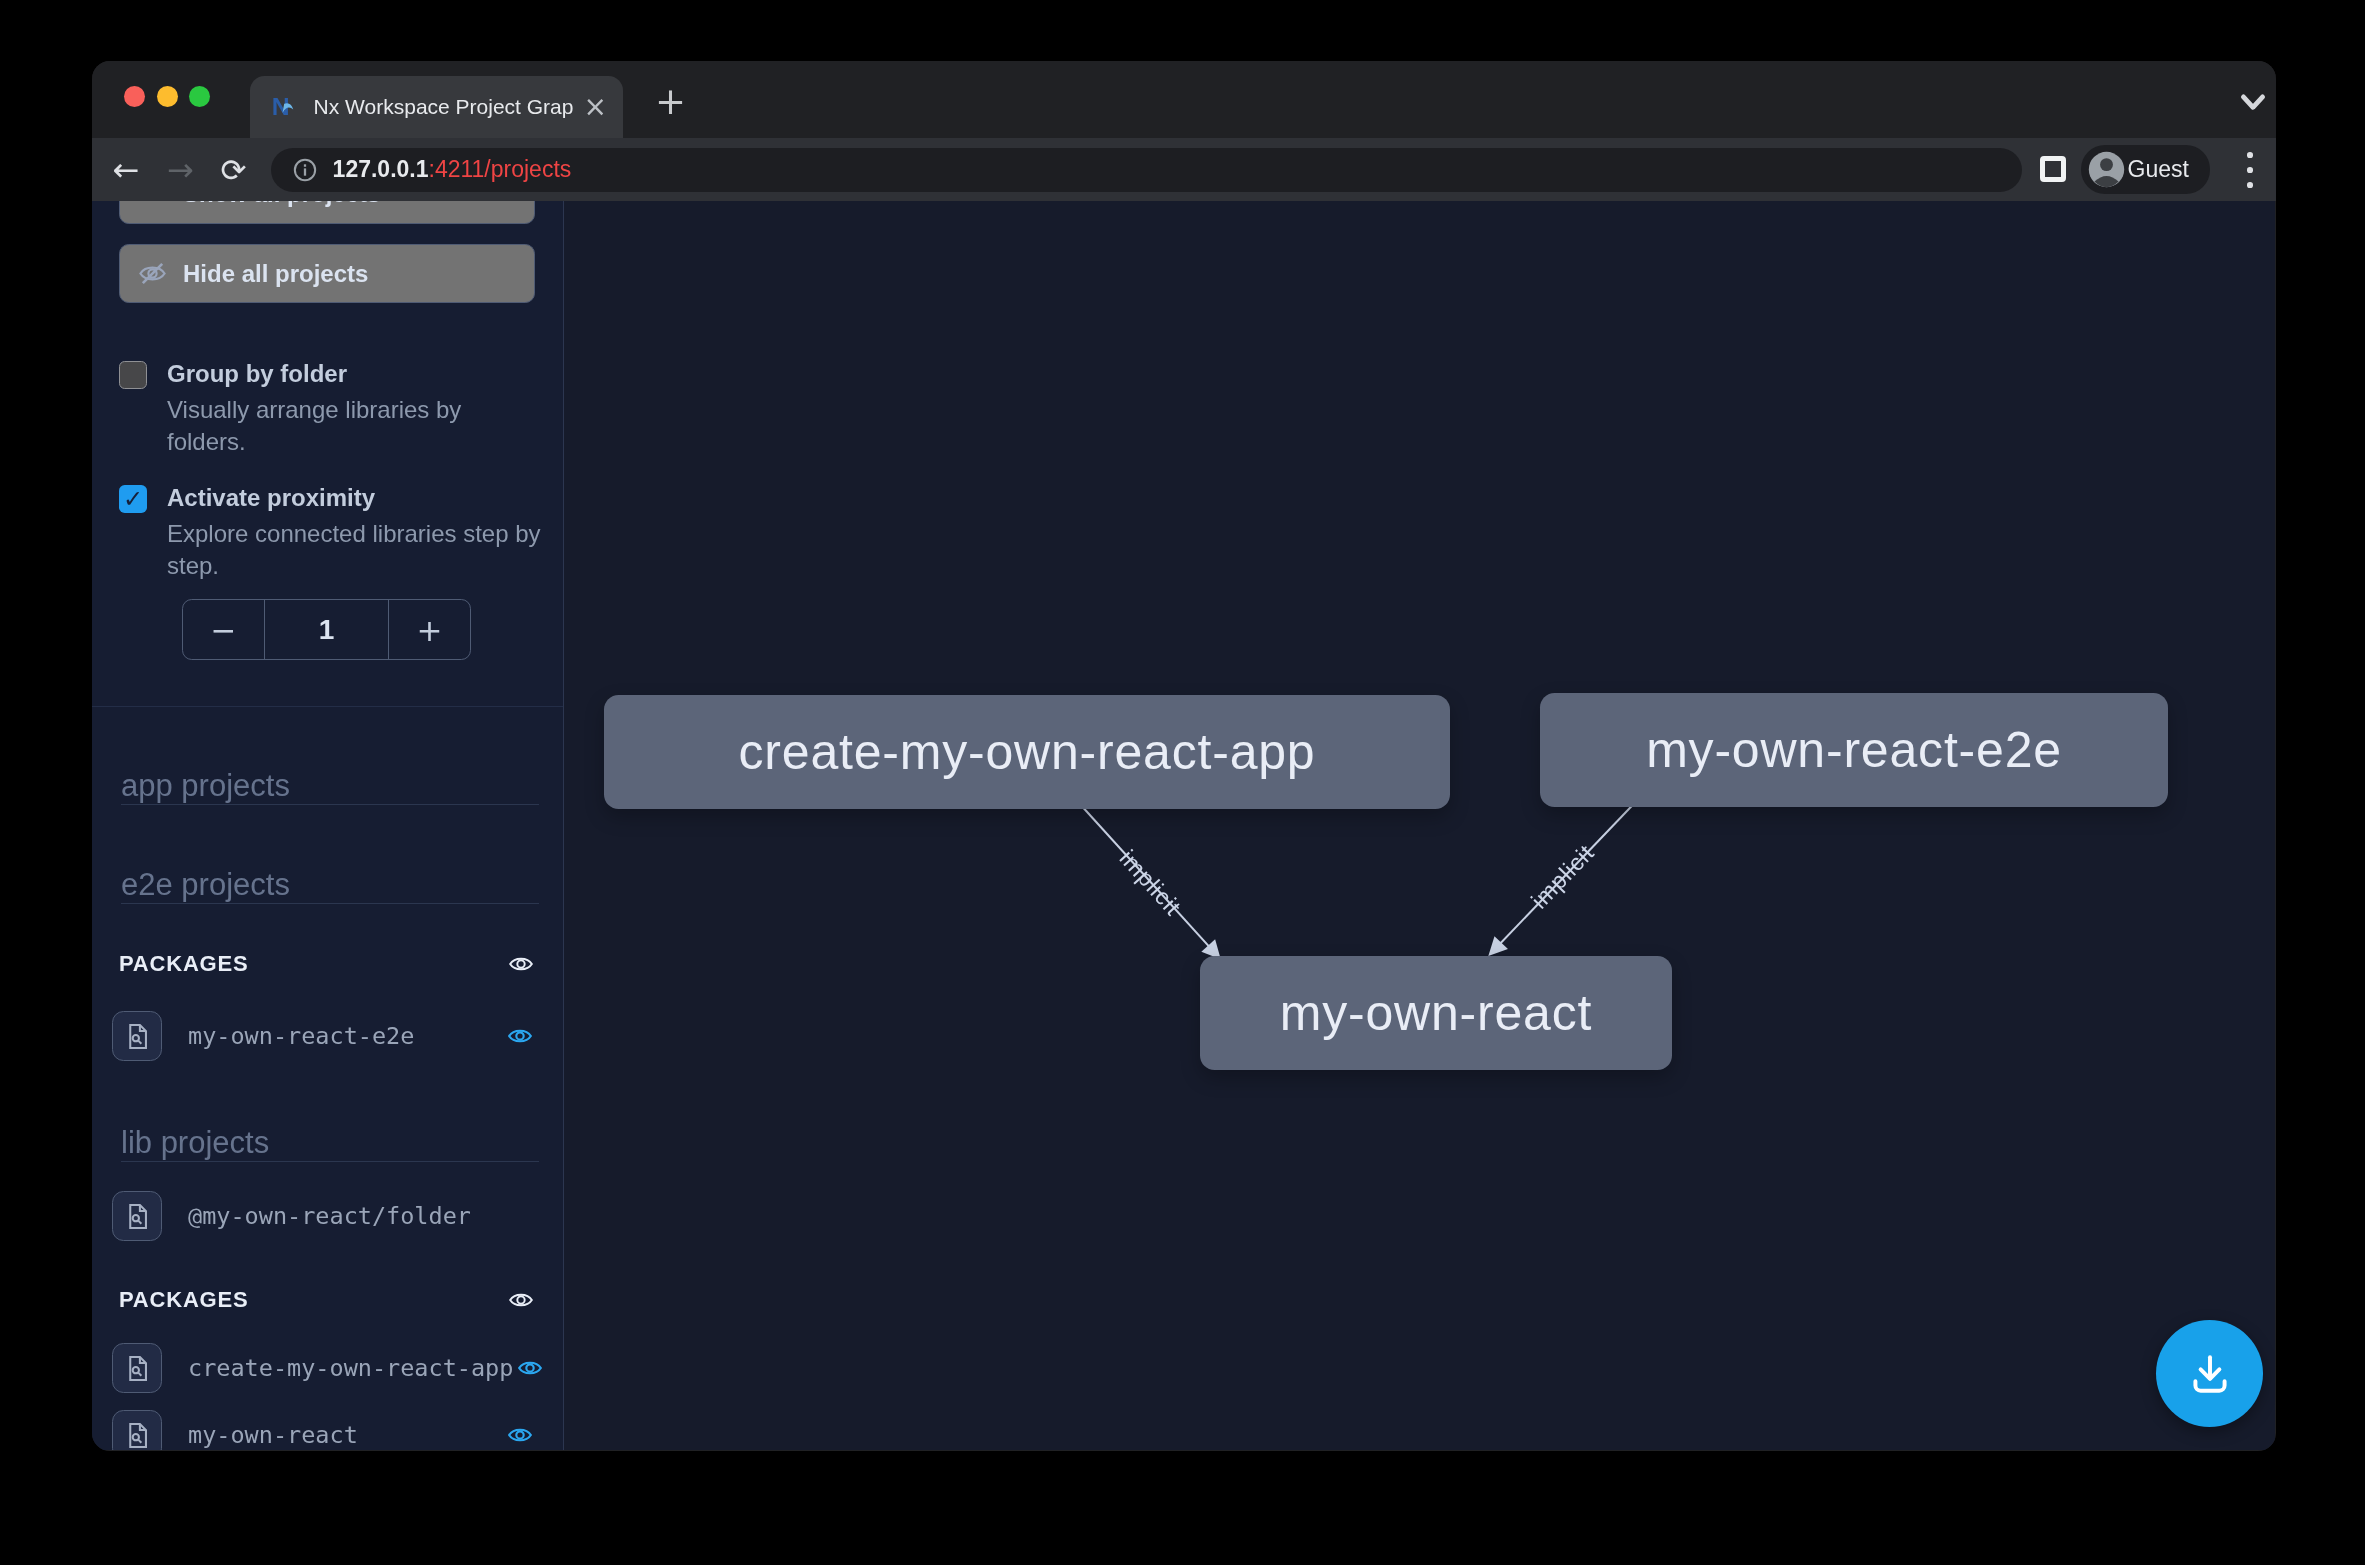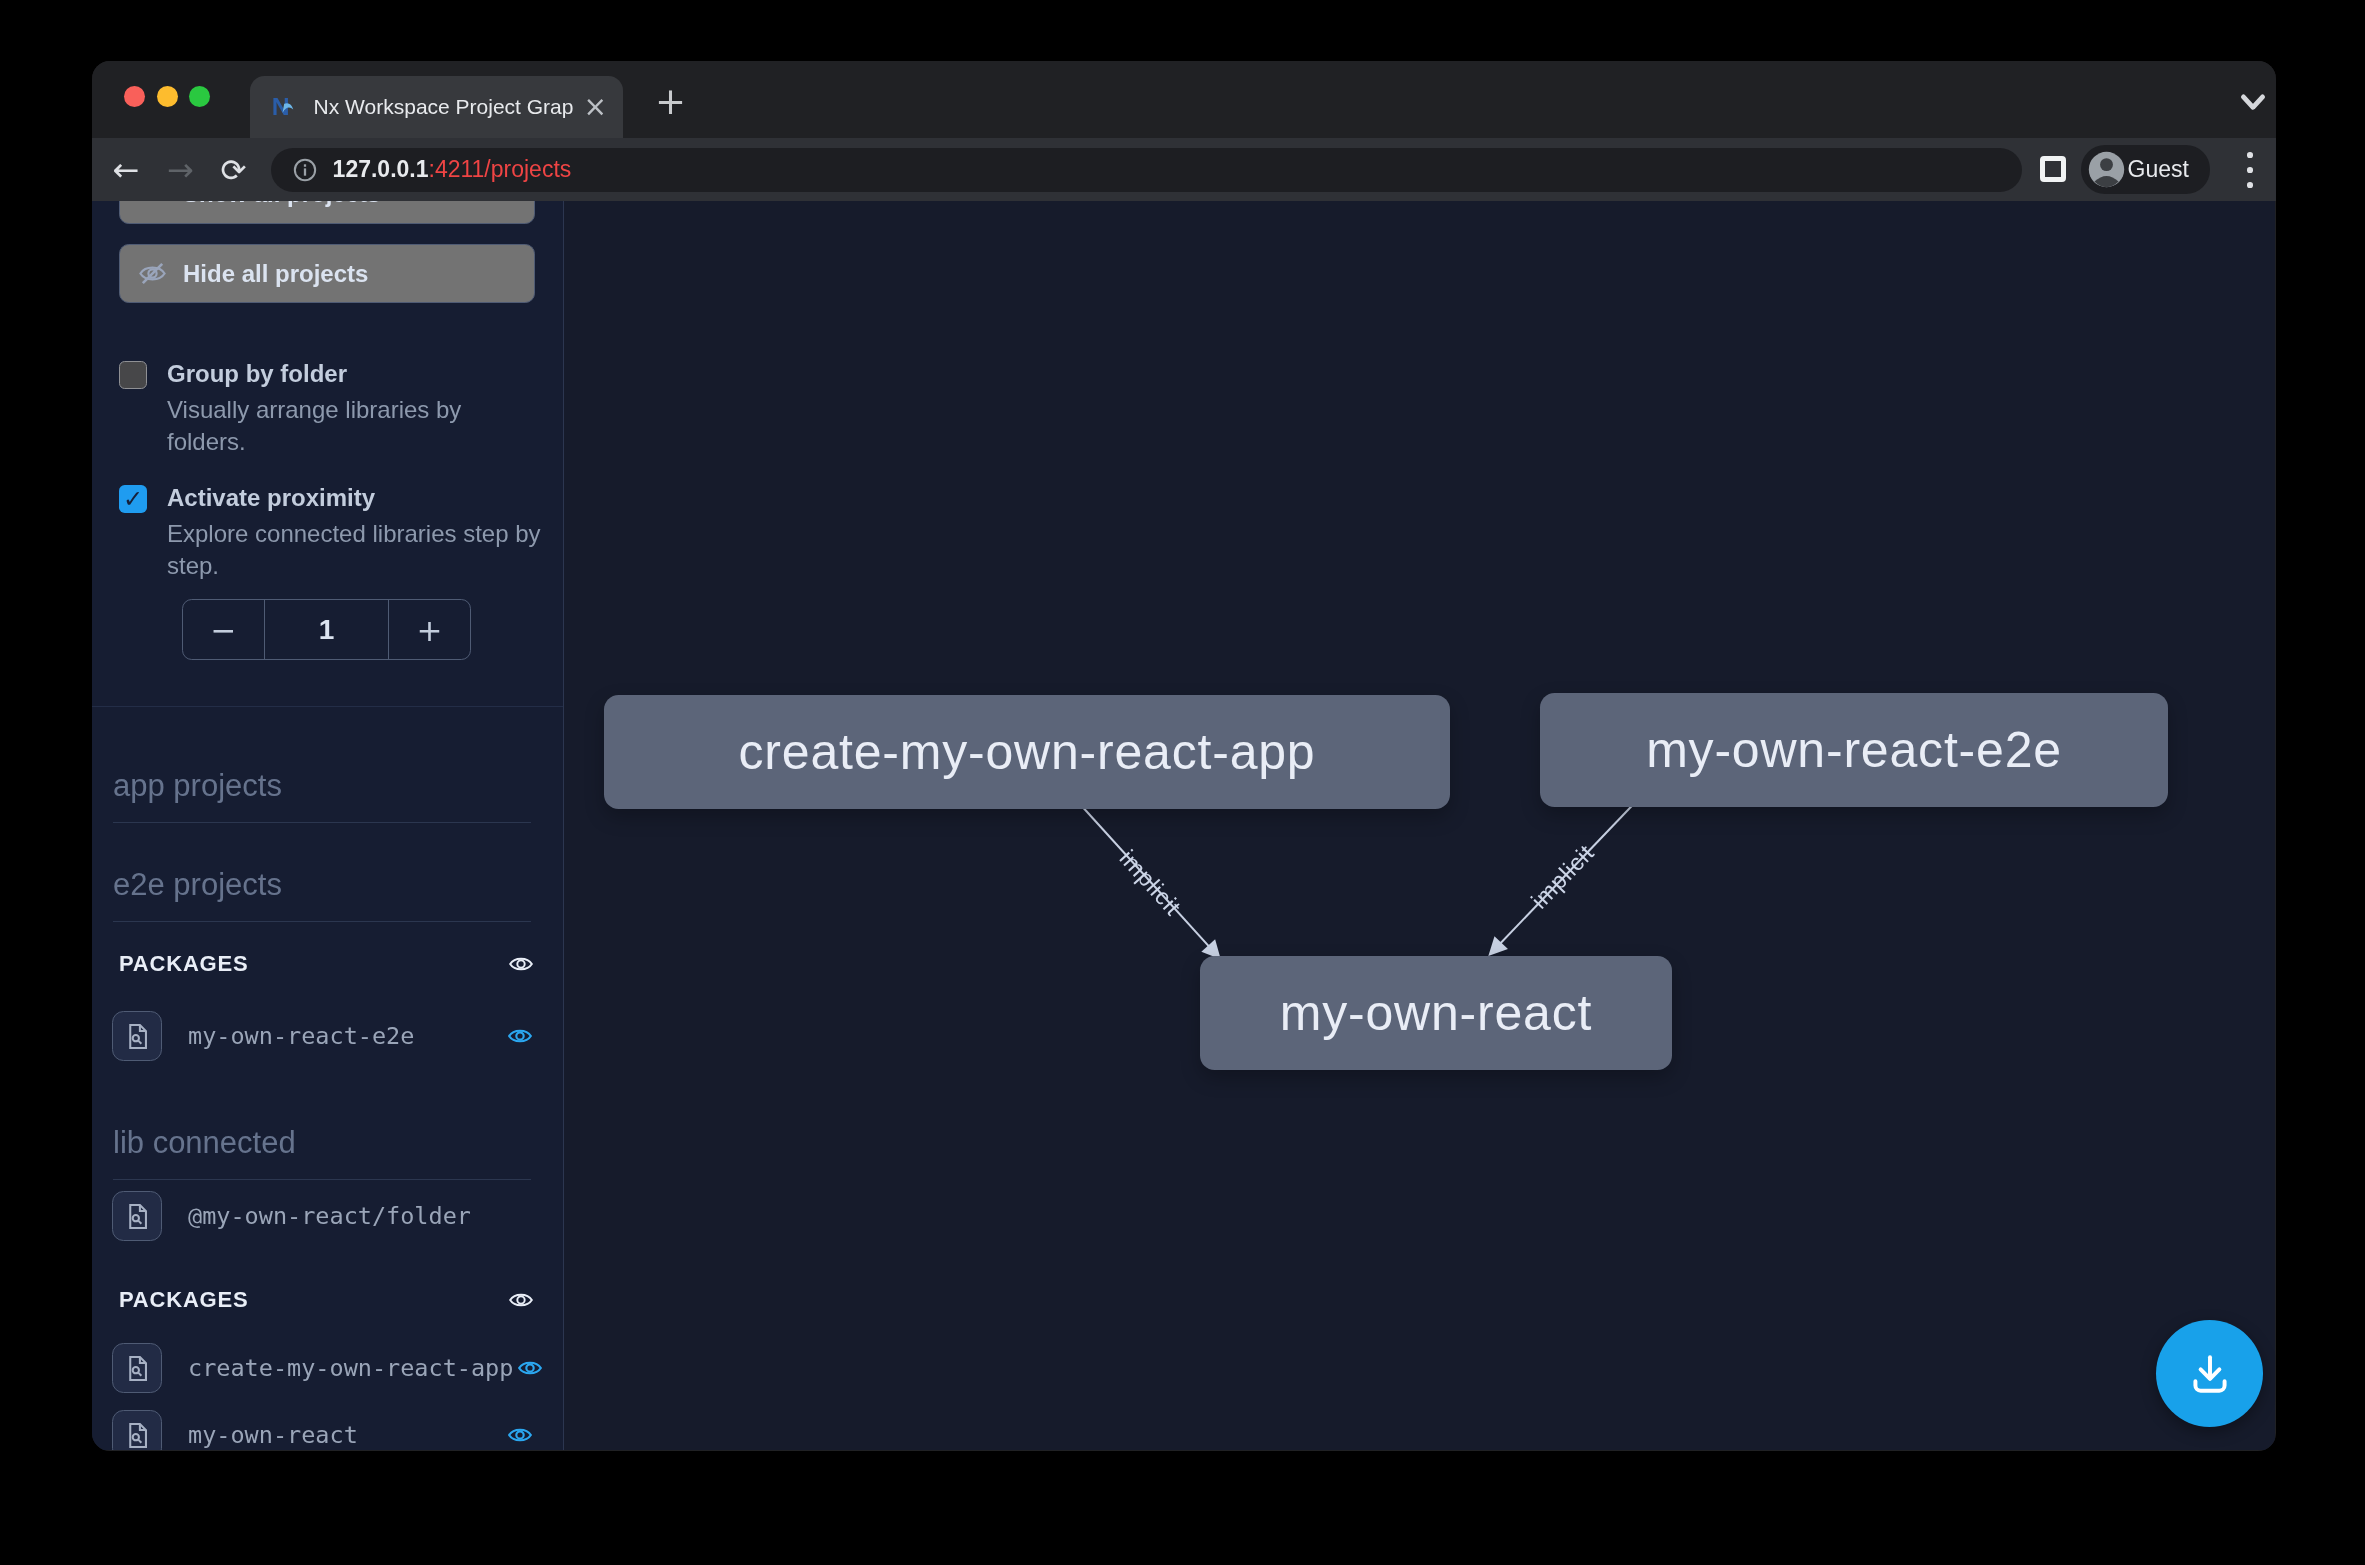--- a/index.html
+++ b/index.html
@@ -74,22 +74,22 @@
 
   .stepper { position:absolute; left:90px; top:398px; width:289px; height:61px;
              border:1.6px solid #4f5b74; border-radius:9.7px; display:flex; overflow:hidden; }
   .stepper .cell { display:flex; align-items:center; justify-content:center; height:100%; }
   .step-btn { width:81px; color:#c3cddd; font-size:31px; font-family:"DejaVu Sans", sans-serif; }
   .step-val { flex:1; border-left:1.6px solid #4f5b74; border-right:1.6px solid #4f5b74;
               color:#dbe3f0; font-size:28px; font-weight:700; }
 
   .hdivider { position:absolute; left:0px; top:505px; width:471px; height:0.8px; background:#232d47; }
 
-  .proj-heading { position:absolute; left:21px; width:418px; color:#66738d; font-size:31px;
-                  padding-bottom:18px; border-bottom:1.6px solid #2b364f; }
+  .proj-heading { position:absolute; left:29px; width:418px; color:#66738d; font-size:31px;
+                  border-bottom:1.6px solid #2b364f; }
   .h-app { top:567px; } .h-e2e { top:666px; } .h-lib { top:924px; }
 
   .pk-row { position:absolute; left:27px; width:418px; height:28px; display:flex;
             align-items:center; justify-content:space-between; }
   .pk-row .pk-title { color:#e9eef7; font-size:22px; font-weight:700; letter-spacing:0.8px; }
   .pk1 { top:749px; } .pk2 { top:1085px; }
 
   .item-row { position:absolute; left:20px; width:430px; height:52px; display:flex; align-items:center; }
   .row-e2e { top:809px; } .row-src { top:989px; } .row-create { top:1141px; } .row-mor { top:1208px; }
   .doc-btn { width:50px; height:50px; border:1.6px solid #4f5b74; border-radius:11.4px;
@@ -237,21 +237,21 @@
         </span>
         <span class="item-name">my-own-react-e2e</span>
         <span class="item-eye">
           <svg width="34" height="26" viewBox="0 0 24 24" fill="none" stroke="#2ba7f0" stroke-width="2">
             <path d="M2 12 C6 5.5 18 5.5 22 12 C18 18.5 6 18.5 2 12 Z"></path>
               <circle cx="12" cy="12" r="3.4"></circle>
           </svg>
         </span>
       </div>
 
-      <div class="proj-heading h-lib">lib connected</div>
+      <div class="proj-heading h-lib">lib projects</div>
 
       <div class="item-row row-src">
         <span class="doc-btn">
           <svg width="29" height="29" viewBox="0 0 24 24" fill="none" stroke="#a7b1c4" stroke-width="1.7">
             <path d="M6 2.5 H14 L19 7.5 V21.5 H6 Z"></path>
               <path d="M14 2.5 V7.5 H19"></path>
             <circle cx="10.6" cy="13.4" r="2.6"></circle>
               <line x1="12.6" y1="15.4" x2="15.2" y2="18"></line>
           </svg>
         </span>

